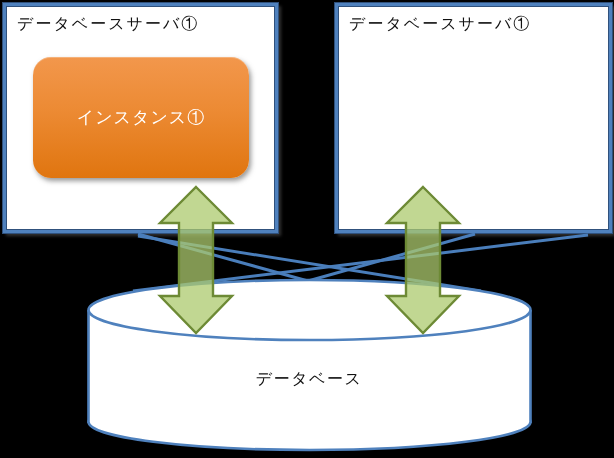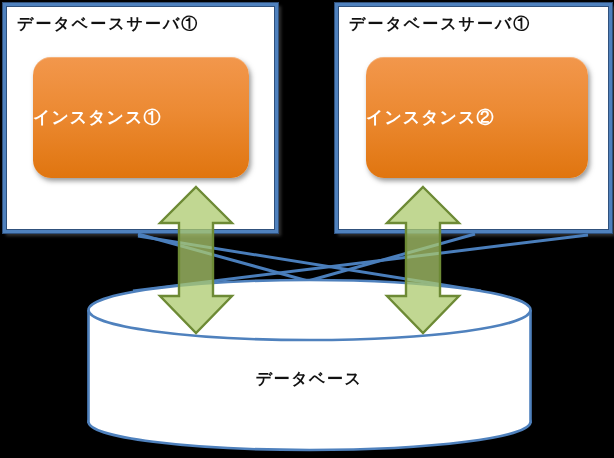--- a/index.html
+++ b/index.html
@@ -1,34 +1,34 @@
 <!DOCTYPE html>
 <html><head>
 <meta charset="utf-8">
 <style>
   html,body{margin:0;padding:0;background:#000;}
   .stage{
     position:relative;width:614px;height:458px;background:#000;
-    overflow:hidden;font-family:"Liberation Sans",sans-serif;font-weight:bold;
+    overflow:hidden;font-family:"Liberation Sans",sans-serif;
   }
   .server-box{
     position:absolute;top:3px;height:230px;background:#fff;
     border:3px solid #4f81bd;box-sizing:border-box;
     box-shadow:0 0 0 1px #30517c, inset 0 0 0 1px #30517c, 3px 3px 3px rgba(110,110,110,.45);
   }
   .server-box.left{left:3px;width:275px;}
   .server-box.right{left:335px;width:277px;}
   .server-title{
     margin:8px 0 0 11px;font-size:16px;letter-spacing:2px;color:#111;
   }
   .instance-box{
     position:absolute;top:57px;height:121px;border-radius:18px;
     background:linear-gradient(180deg,#f2974c 0%,#ec8a33 45%,#e0750f 100%);
     box-shadow:2px 3px 5px rgba(70,70,70,.55), inset 0 1px 0 rgba(255,255,255,.25);
-    display:flex;align-items:center;justify-content:flex-start;
+    display:flex;align-items:center;justify-content:center;
   }
   .instance-box.left{left:33px;width:216px;}
   .instance-box.right{left:366px;width:222px;}
   .instance-label{
     color:#fff;font-size:17px;letter-spacing:1px;text-align:center;
   }
   .overlay{
     position:absolute;left:0;top:0;width:614px;height:458px;z-index:5;
     pointer-events:none;
   }
@@ -53,23 +53,20 @@
     <div class="server-title">データベースサーバ①</div>
   </div>
 
   <div class="server-box right">
     <div class="server-title">データベースサーバ①</div>
   </div>
 
   <div class="instance-box left">
     <div class="instance-label">インスタンス①</div>
   </div>
-  <div class="instance-box right">
-    <div class="instance-label">インスタンス②</div>
-  </div>
 
   <svg class="overlay" viewBox="0 0 614 458" xmlns="http://www.w3.org/2000/svg">
 
     <g>
       <path class="conn" d="M138,234 L308,281"></path>
       <path class="conn" d="M475,234 L308,281"></path>
       <path class="conn" d="M138,236 L481,291"></path>
       <path class="conn" d="M588,235 L133,291"></path>
     </g>
 

